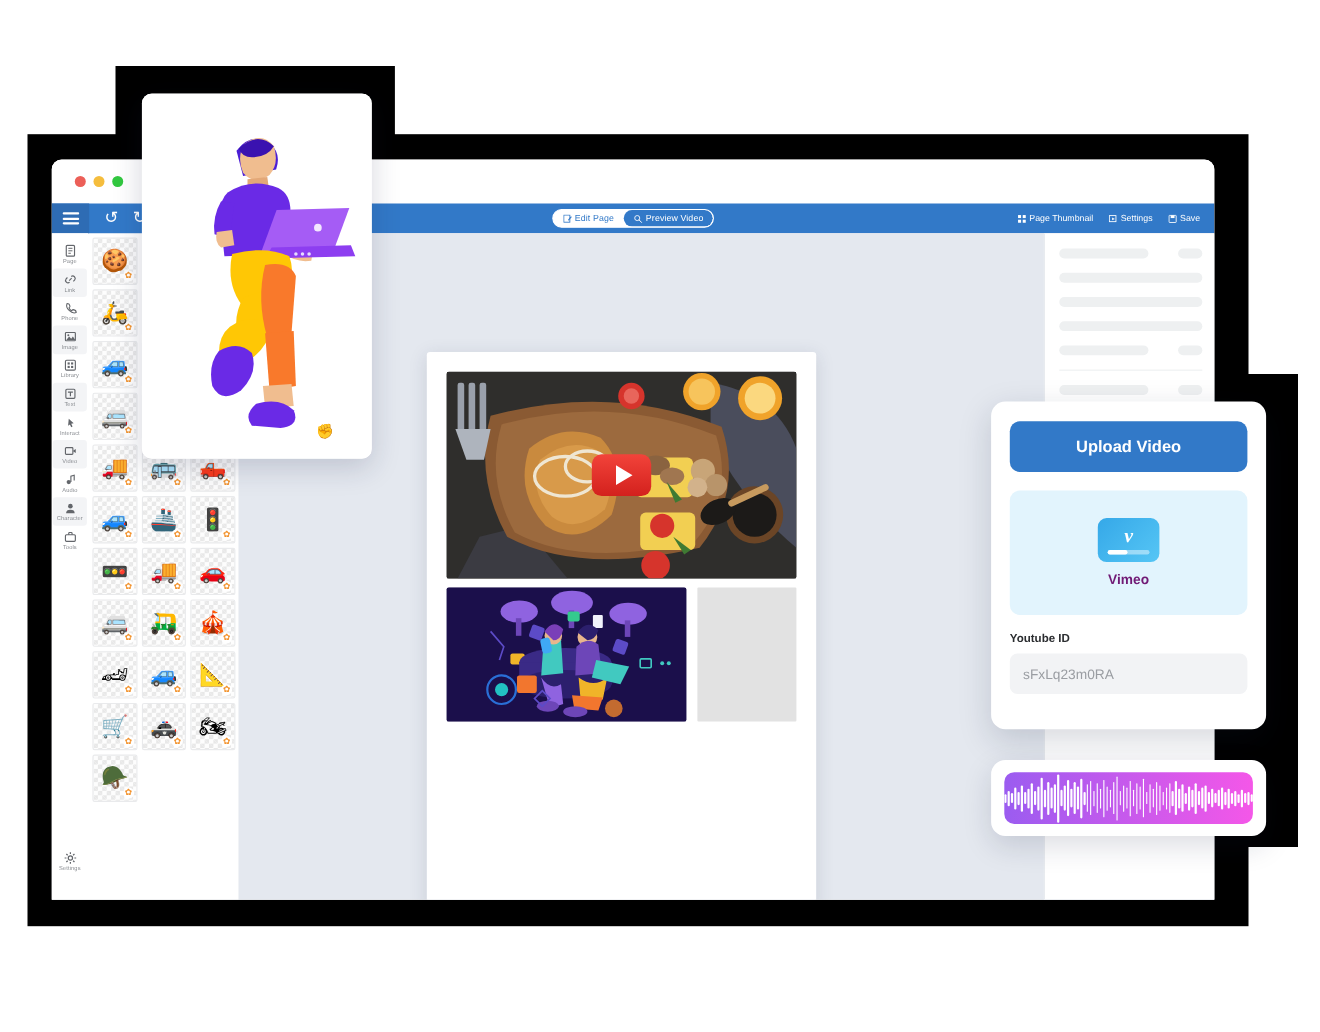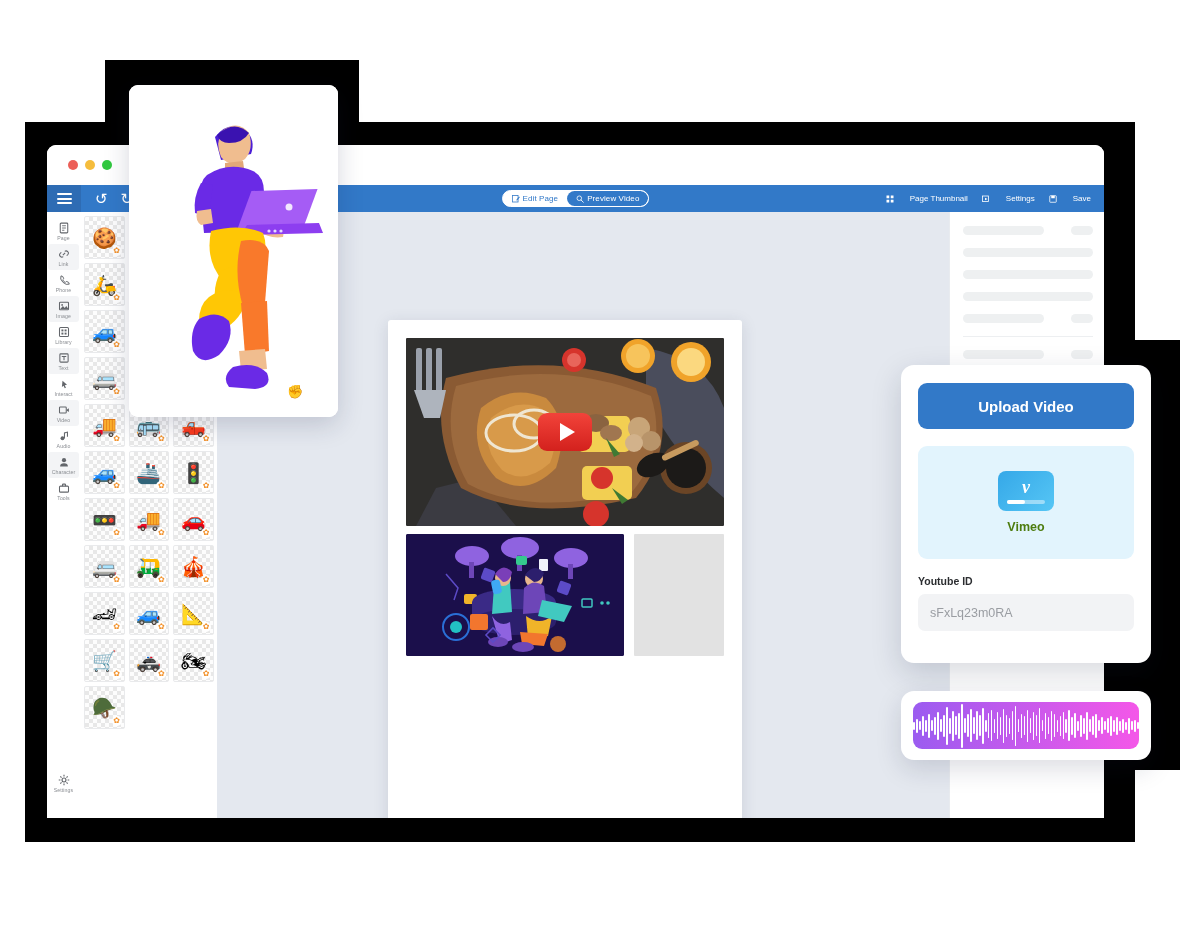--- a/index.html
+++ b/index.html
@@ -56,21 +56,21 @@
     padding: 0 9px; height:100%; white-space:nowrap;
     color:#3279c8; letter-spacing:.1px;
   }
   .seg.active { background:#3279c8; color:#fff; border-radius:11px; }
   .seg svg { display:block; }
 
   .tb-right {
     position:absolute; right:13px; display:flex; align-items:center; gap:14px;
     color:#fff; font-size:8px;
   }
-  .tb-right .item { display:flex; align-items:center; gap:16px; white-space:nowrap; cursor:pointer; }
+  .tb-right .item { display:flex; align-items:center; gap:3px; white-space:nowrap; cursor:pointer; }
 
   
   .wbody { display:flex; height: calc(673px - 40px - 27px); background:#e4e8ef; }
 
   
   .rail {
     width: 33px; background:#fff; flex:none;
     display:flex; flex-direction:column; align-items:center;
     padding-top:6px; position:relative;
   }
@@ -184,21 +184,21 @@
   .src-ico .bar::before { content:""; position:absolute; left:0; top:0; width:18px; height:4px;
                           border-radius:2px; background:#fff; }
   .yt-play { width:20px; height:14px; border-radius:3px; background:#fff; position:relative; top:-4px;
              display:flex; align-items:center; justify-content:center; }
   .yt-play::after { content:""; border-left:7px solid #f6274e; border-top:4.5px solid transparent;
                     border-bottom:4.5px solid transparent; margin-left:2px; }
   .vm-v { color:#fff; font-size:18px; font-weight:bold; font-style:italic; position:relative; top:-4px;
           font-family:"Liberation Serif", serif; }
   .src-label { font-size:12.5px; font-weight:bold; }
   .src.yt .src-label { color:#f6274e; }
-  .src.vm .src-label { color:#4d7c0f; }
+  .src.vm .src-label { color:#701a75; }
   .field-label { margin-top:16px; font-size:10.5px; font-weight:bold; color:#2b2d30; }
   .field {
     margin-top:7px; height:37px; border-radius:7px; background:#f2f3f5;
     display:flex; align-items:center; padding:0 12px;
     font-size:12.5px; color:#9a9da2; cursor:text;
   }
 
   
   .audio-card {
     position:absolute; left:901px; top:691px; width:250px; height:69px;

